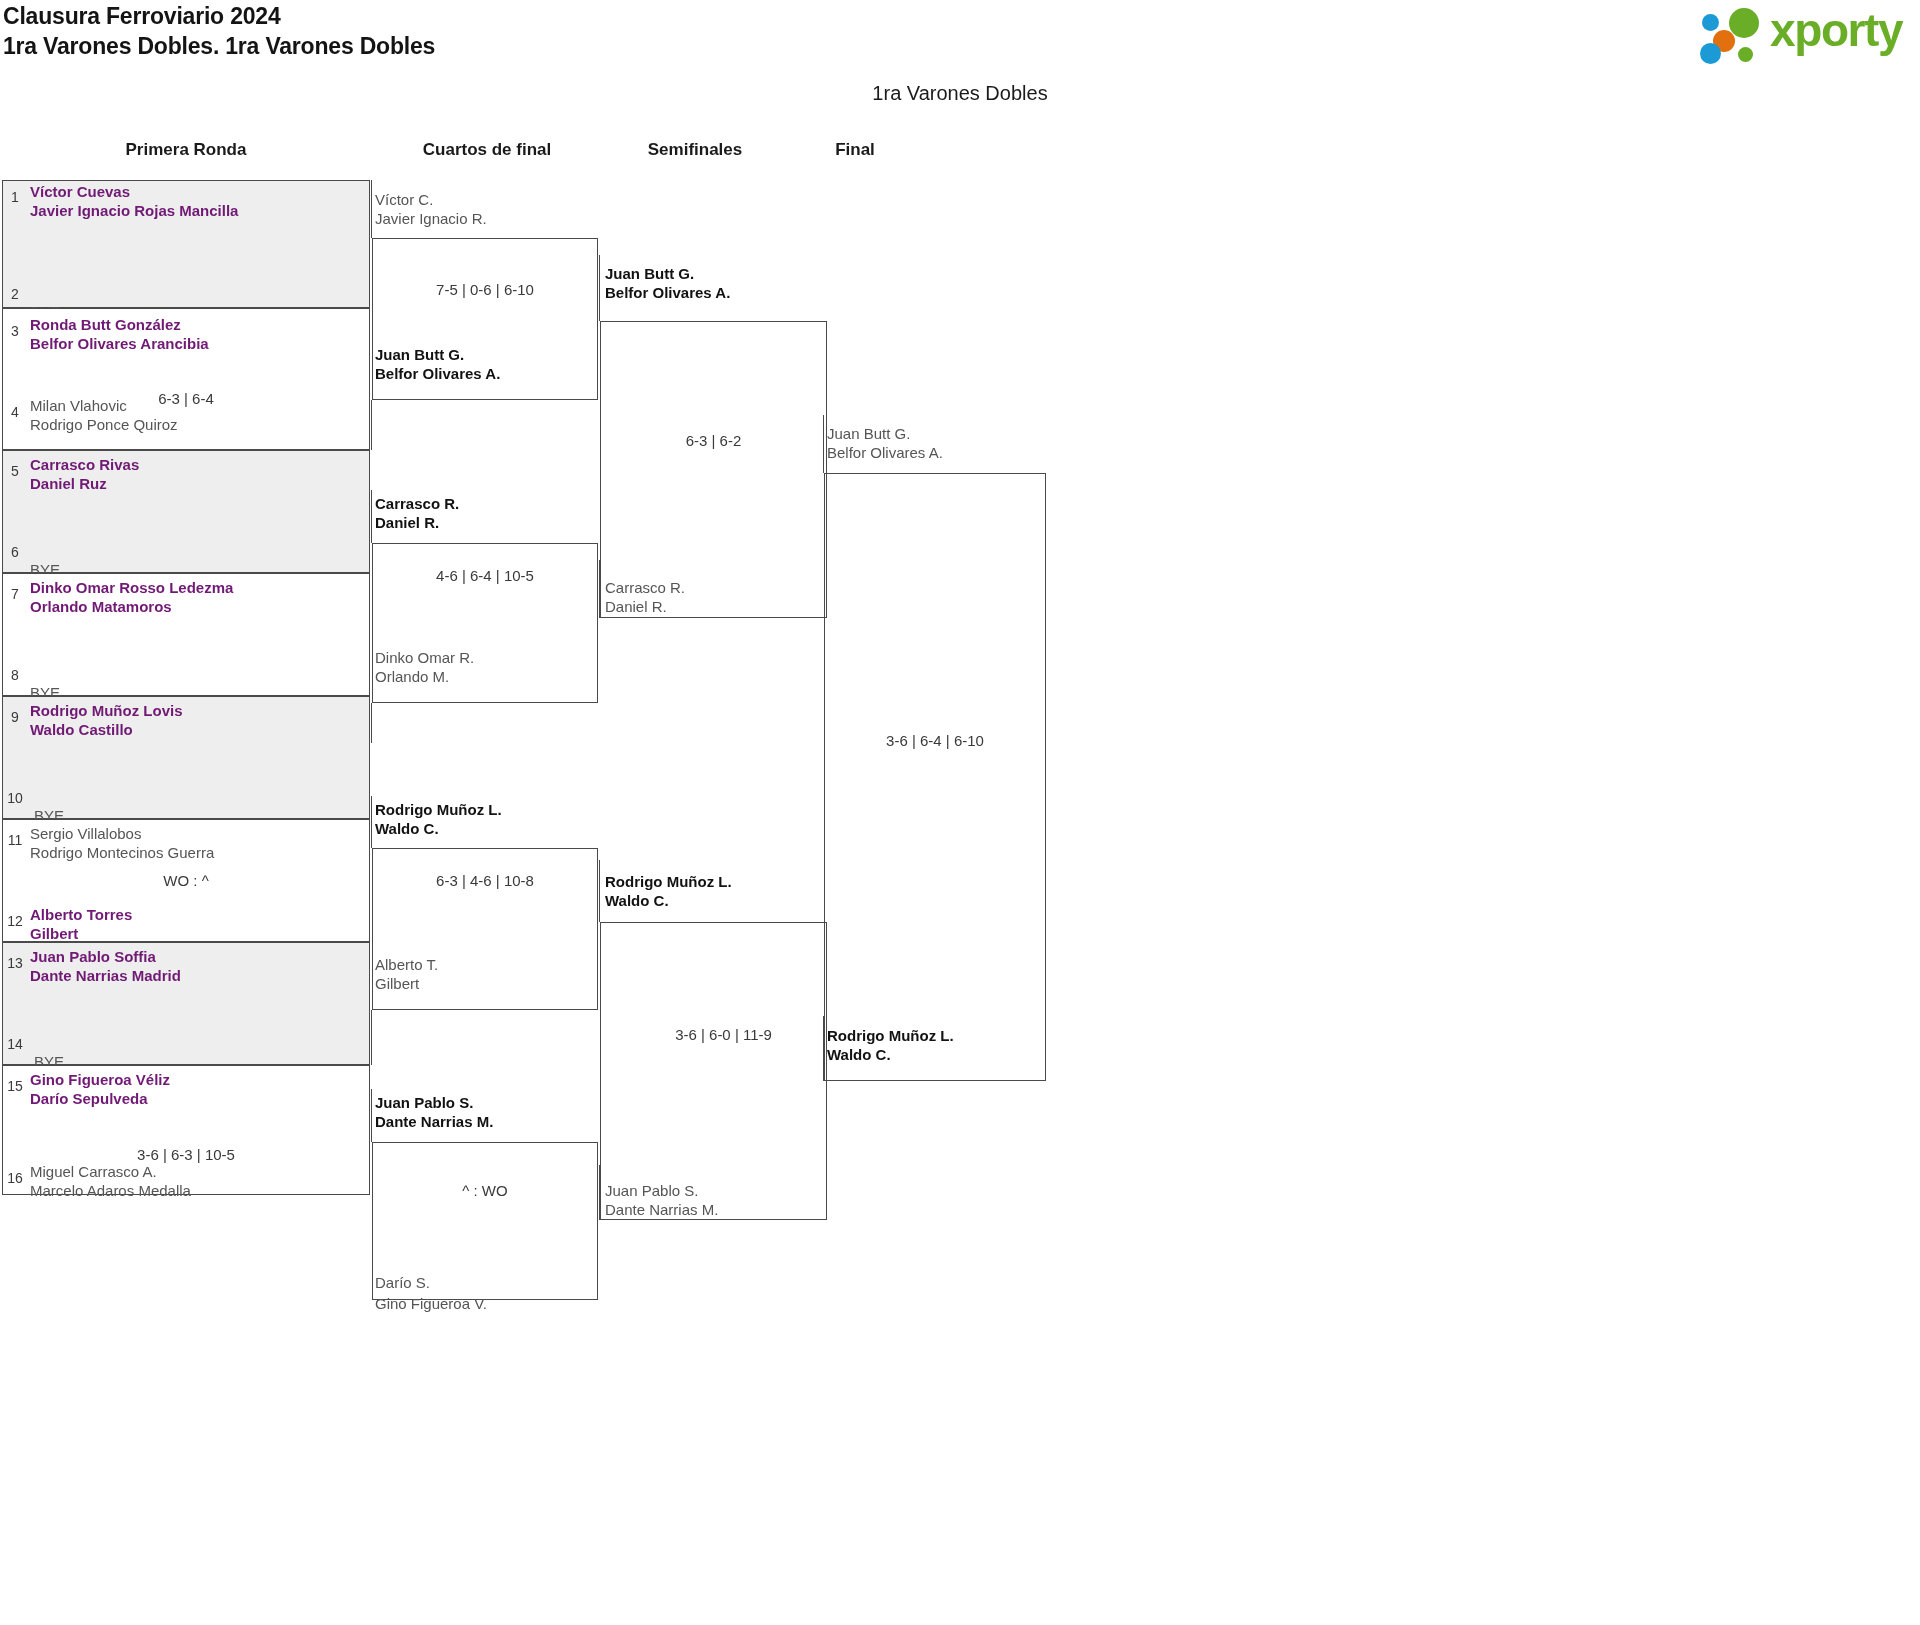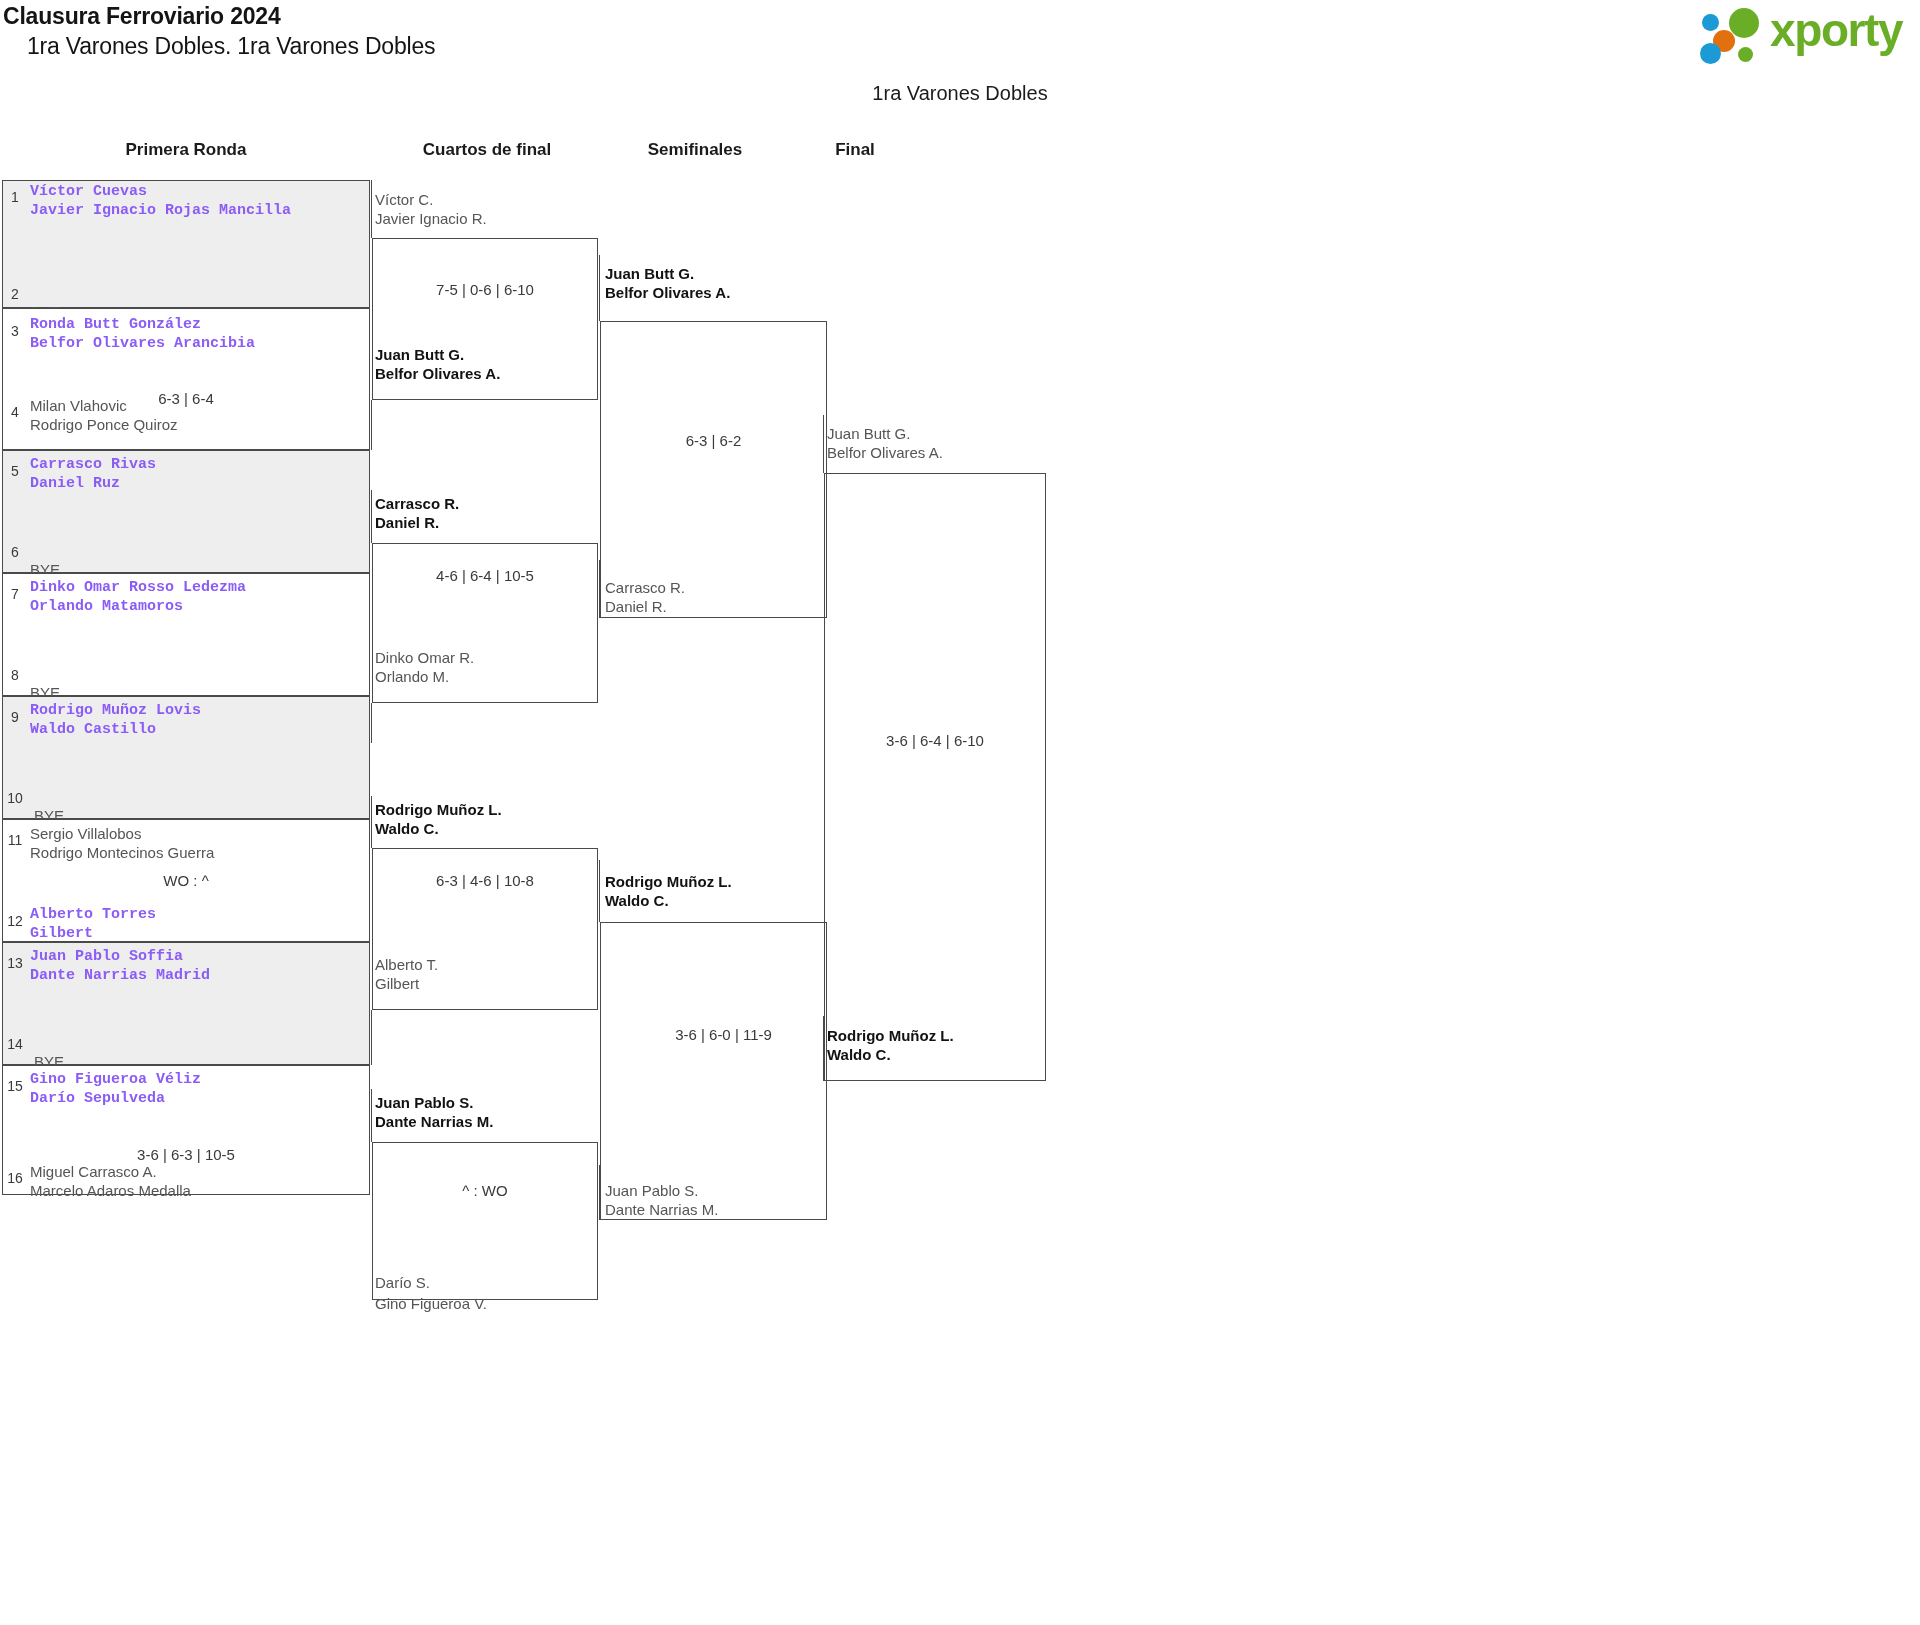--- a/index.html
+++ b/index.html
@@ -14,22 +14,22 @@
   #root { position: relative; width: 1920px; height: 1625px; }
 
   
   .hdr-title {
     position: absolute; left: 3px; top: 2px;
     font-size: 23px; font-weight: 700; line-height: 29px;
     letter-spacing: -0.2px; color: #141414; white-space: nowrap;
   }
   .hdr-sub {
     position: absolute; left: 3px; top: 32px;
-    font-size: 23px; font-weight: 400; line-height: 29px;
-    letter-spacing: -0.2px; color: #141414; white-space: nowrap; margin-left: 24px;
+    font-size: 23px; font-weight: 700; line-height: 29px;
+    letter-spacing: -0.2px; color: #141414; white-space: nowrap;
   }
   .center-title {
     position: absolute; left: 0; top: 82px; width: 1920px;
     text-align: center; font-size: 20px; font-weight: 400; color: #1b1b1b;
   }
   .logo { position: absolute; left: 1700px; top: 6px; width: 215px; height: 52px; }
   .logo-text {
     position: absolute; left: 70px; top: -2px;
     font-size: 46px; font-weight: 700; color: #6aae27; letter-spacing: -1.4px;
     line-height: 52px;
@@ -49,21 +49,21 @@
   }
   .r1-box.shade { background: #eeeeee; }
   .seed {
     position: absolute; left: 4px; font-size: 14px; color: #3a3a3a;
     width: 22px; text-align: center;
   }
   .pl {
     position: absolute; left: 30px; font-size: 15px; line-height: 19px;
     white-space: nowrap;
   }
-  .pl.win { color: #8b5cf6; font-weight: 700; font-family: Liberation Mono, monospace; }
+  .pl.win { color: #701a75; font-weight: 700; }
   .pl.lose { color: #555555; font-weight: 400; }
   .pl.bye { color: #555555; font-weight: 400; font-size: 15px; margin-top: 16px; }
   .r1-score {
     position: absolute; left: 2px; width: 368px; text-align: center;
     font-size: 15px; color: #3a3a3a;
   }
 
   
   .r2-name {
     position: absolute; font-size: 15px; line-height: 19px; white-space: nowrap;

